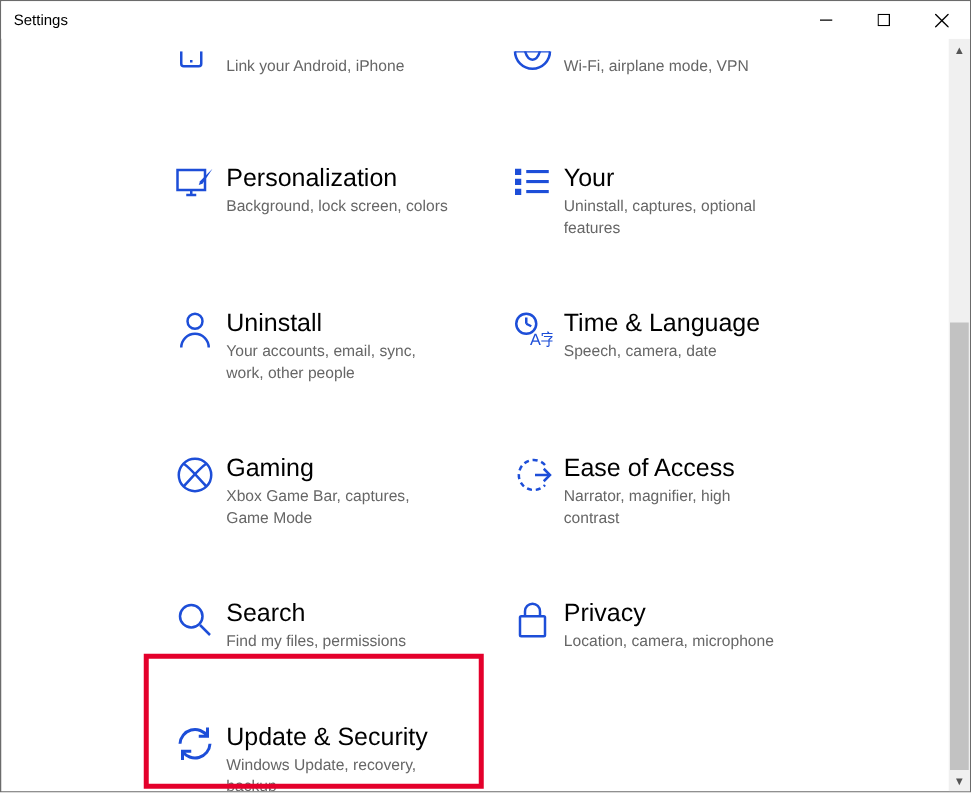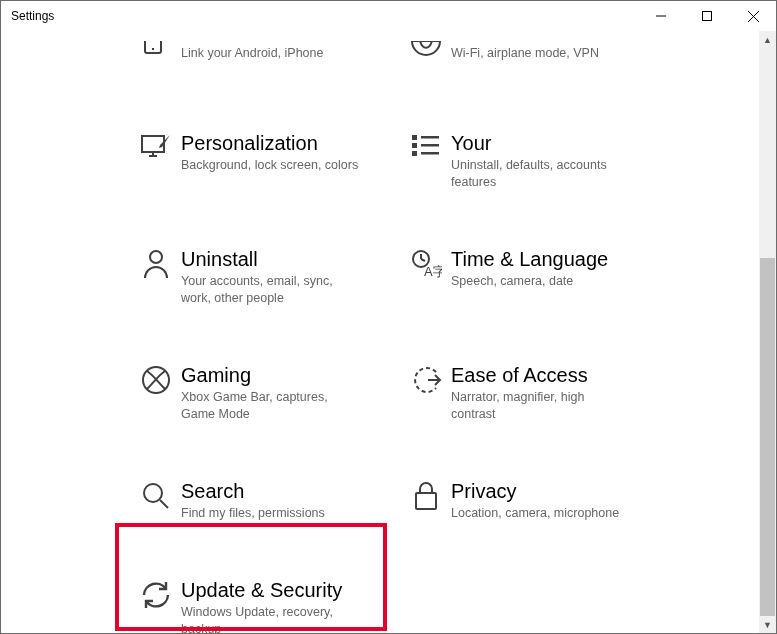--- a/index.html
+++ b/index.html
@@ -73,21 +73,21 @@
     width: 260px;
     cursor: default;
   }
   .tile .icon {
     width: 34px;
     height: 34px;
     flex: 0 0 34px;
     display: flex;
     align-items: flex-start;
     justify-content: center;
-    color: #404040;
+    color: #1d4ed8;
   }
   .tile .texts { display: flex; flex-direction: column; }
   .tile .heading {
     font-size: 20px;
     color: #000;
     line-height: 20px;
     margin-bottom: 4px;
   }
   .tile .desc {
     font-size: 12.5px;
@@ -205,21 +205,21 @@
               <rect x="0" y="2" width="5" height="5"></rect>
               <rect x="0" y="10" width="5" height="5"></rect>
               <rect x="0" y="18" width="5" height="5"></rect>
               <rect x="9" y="3" width="18" height="2.5"></rect>
               <rect x="9" y="11" width="18" height="2.5"></rect>
               <rect x="9" y="19" width="18" height="2.5"></rect>
             </svg>
           </span>
           <div class="texts">
             <span class="heading">Your</span>
-            <span class="desc">Uninstall, defaults, accounts features</span>
+            <span class="desc">Uninstall, captures, optional features</span>
           </div>
         </div>
 
         <div class="tile">
           <span class="icon">
             <svg width="28" height="30" viewBox="0 0 28 30" fill="none" stroke="currentColor" stroke-width="2">
               <circle cx="14" cy="8" r="6"></circle>
               <path d="M3 29 a11 11 0 0 1 22 0"></path>
             </svg>
           </span>

